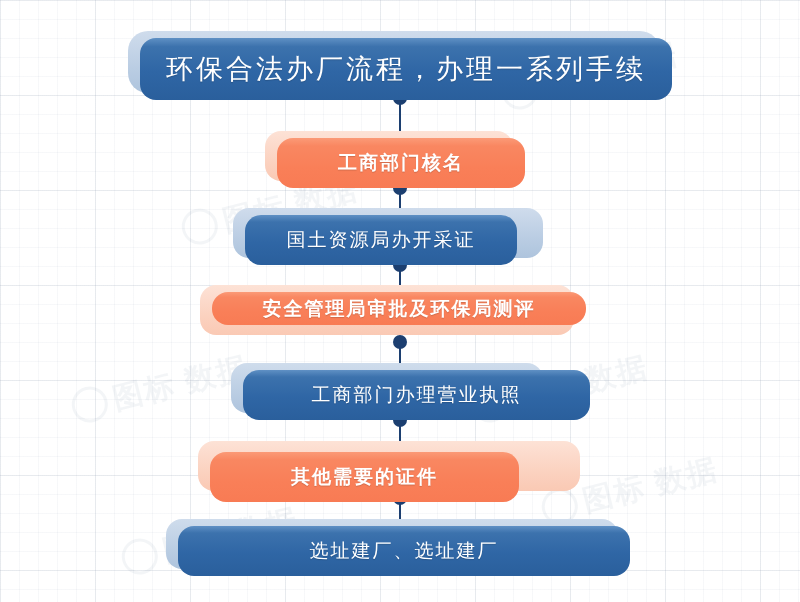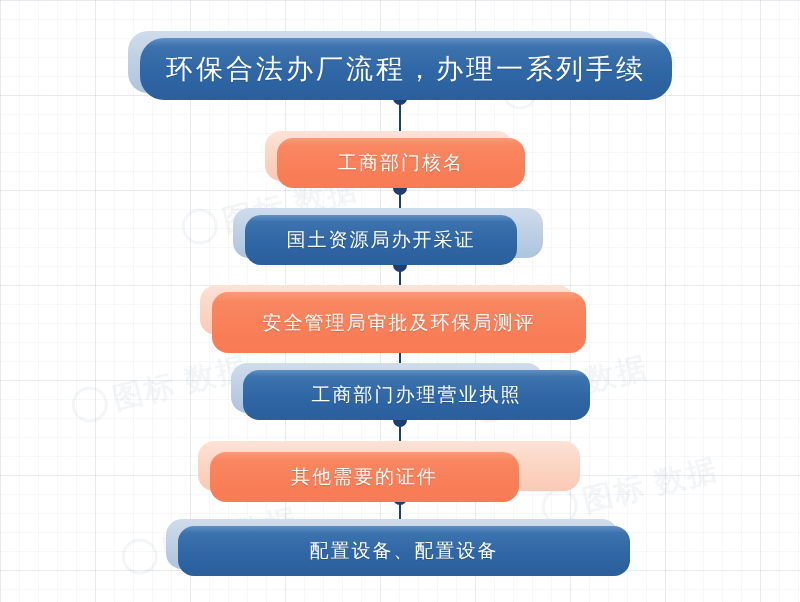--- a/index.html
+++ b/index.html
@@ -89,29 +89,30 @@
   }
 
   .blue{
     background:linear-gradient(180deg,#5f90c4 0%,#3c72ad 14%,#2f66a5 55%,#2a5f9c 100%);
   }
   .blue-plate{
     background:linear-gradient(180deg,#cfdcec 0%,#bacde3 60%,#aec4dd 100%);
   }
   .orange{
     background:linear-gradient(180deg,#fb9a77 0%,#f98761 16%,#f97f58 60%,#f87b54 100%);
+    font-weight:bold;
   }
   .orange-plate{
     background:linear-gradient(180deg,#fde2d6 0%,#fbd2c0 60%,#fac9b4 100%);
   }
 
   
   #title-node{
     left:140px;top:38px;width:532px;height:62px;
-    border-radius:24px;
+    border-radius:16px;
     font-family:Liberation Mono, monospace;
   }
   #title-plate{
     left:128px;top:31px;width:532px;height:62px;
     border-radius:20px;
   }
   #title-node .label{
     font-size:27px;
     letter-spacing:3px;
   }
@@ -159,30 +160,30 @@
   <div id="step-layer">
       <div class="plate orange-plate" style="left: 265px; top: 131px; width: 248px; height: 50px;"></div>
       <div class="node step orange" style="left: 277px; top: 138px; width: 248px; height: 50px;">
         <span class="label">工商部门核名</span>
       </div>
       <div class="plate blue-plate" style="left: 233px; top: 208px; width: 310px; height: 50px;"></div>
       <div class="node step blue" style="left: 245px; top: 215px; width: 272px; height: 50px;">
         <span class="label">国土资源局办开采证</span>
       </div>
       <div class="plate orange-plate" style="left: 200px; top: 285px; width: 374px; height: 50px;"></div>
-      <div class="node step orange" style="left: 212px; top: 292px; width: 374px; height: 61px;">
+      <div class="node step orange" style="left: 212px; top: 292px; width: 374px; height: 33px;">
         <span class="label">安全管理局审批及环保局测评</span>
       </div>
       <div class="plate blue-plate" style="left: 231px; top: 363px; width: 312px; height: 50px;"></div>
       <div class="node step blue" style="left: 243px; top: 370px; width: 347px; height: 50px;">
         <span class="label">工商部门办理营业执照</span>
       </div>
       <div class="plate orange-plate" style="left: 198px; top: 441px; width: 382px; height: 50px;"></div>
       <div class="node step orange" style="left: 210px; top: 452px; width: 309px; height: 50px;">
         <span class="label">其他需要的证件</span>
       </div>
       <div class="plate blue-plate" style="left: 166px; top: 519px; width: 452px; height: 50px;"></div>
       <div class="node step blue" style="left: 178px; top: 526px; width: 452px; height: 50px;">
-        <span class="label">配置设备、配置设备</span>
+        <span class="label">选址建厂、选址建厂</span>
       </div>
     </div>
 
 </div>
 
 </body></html>

